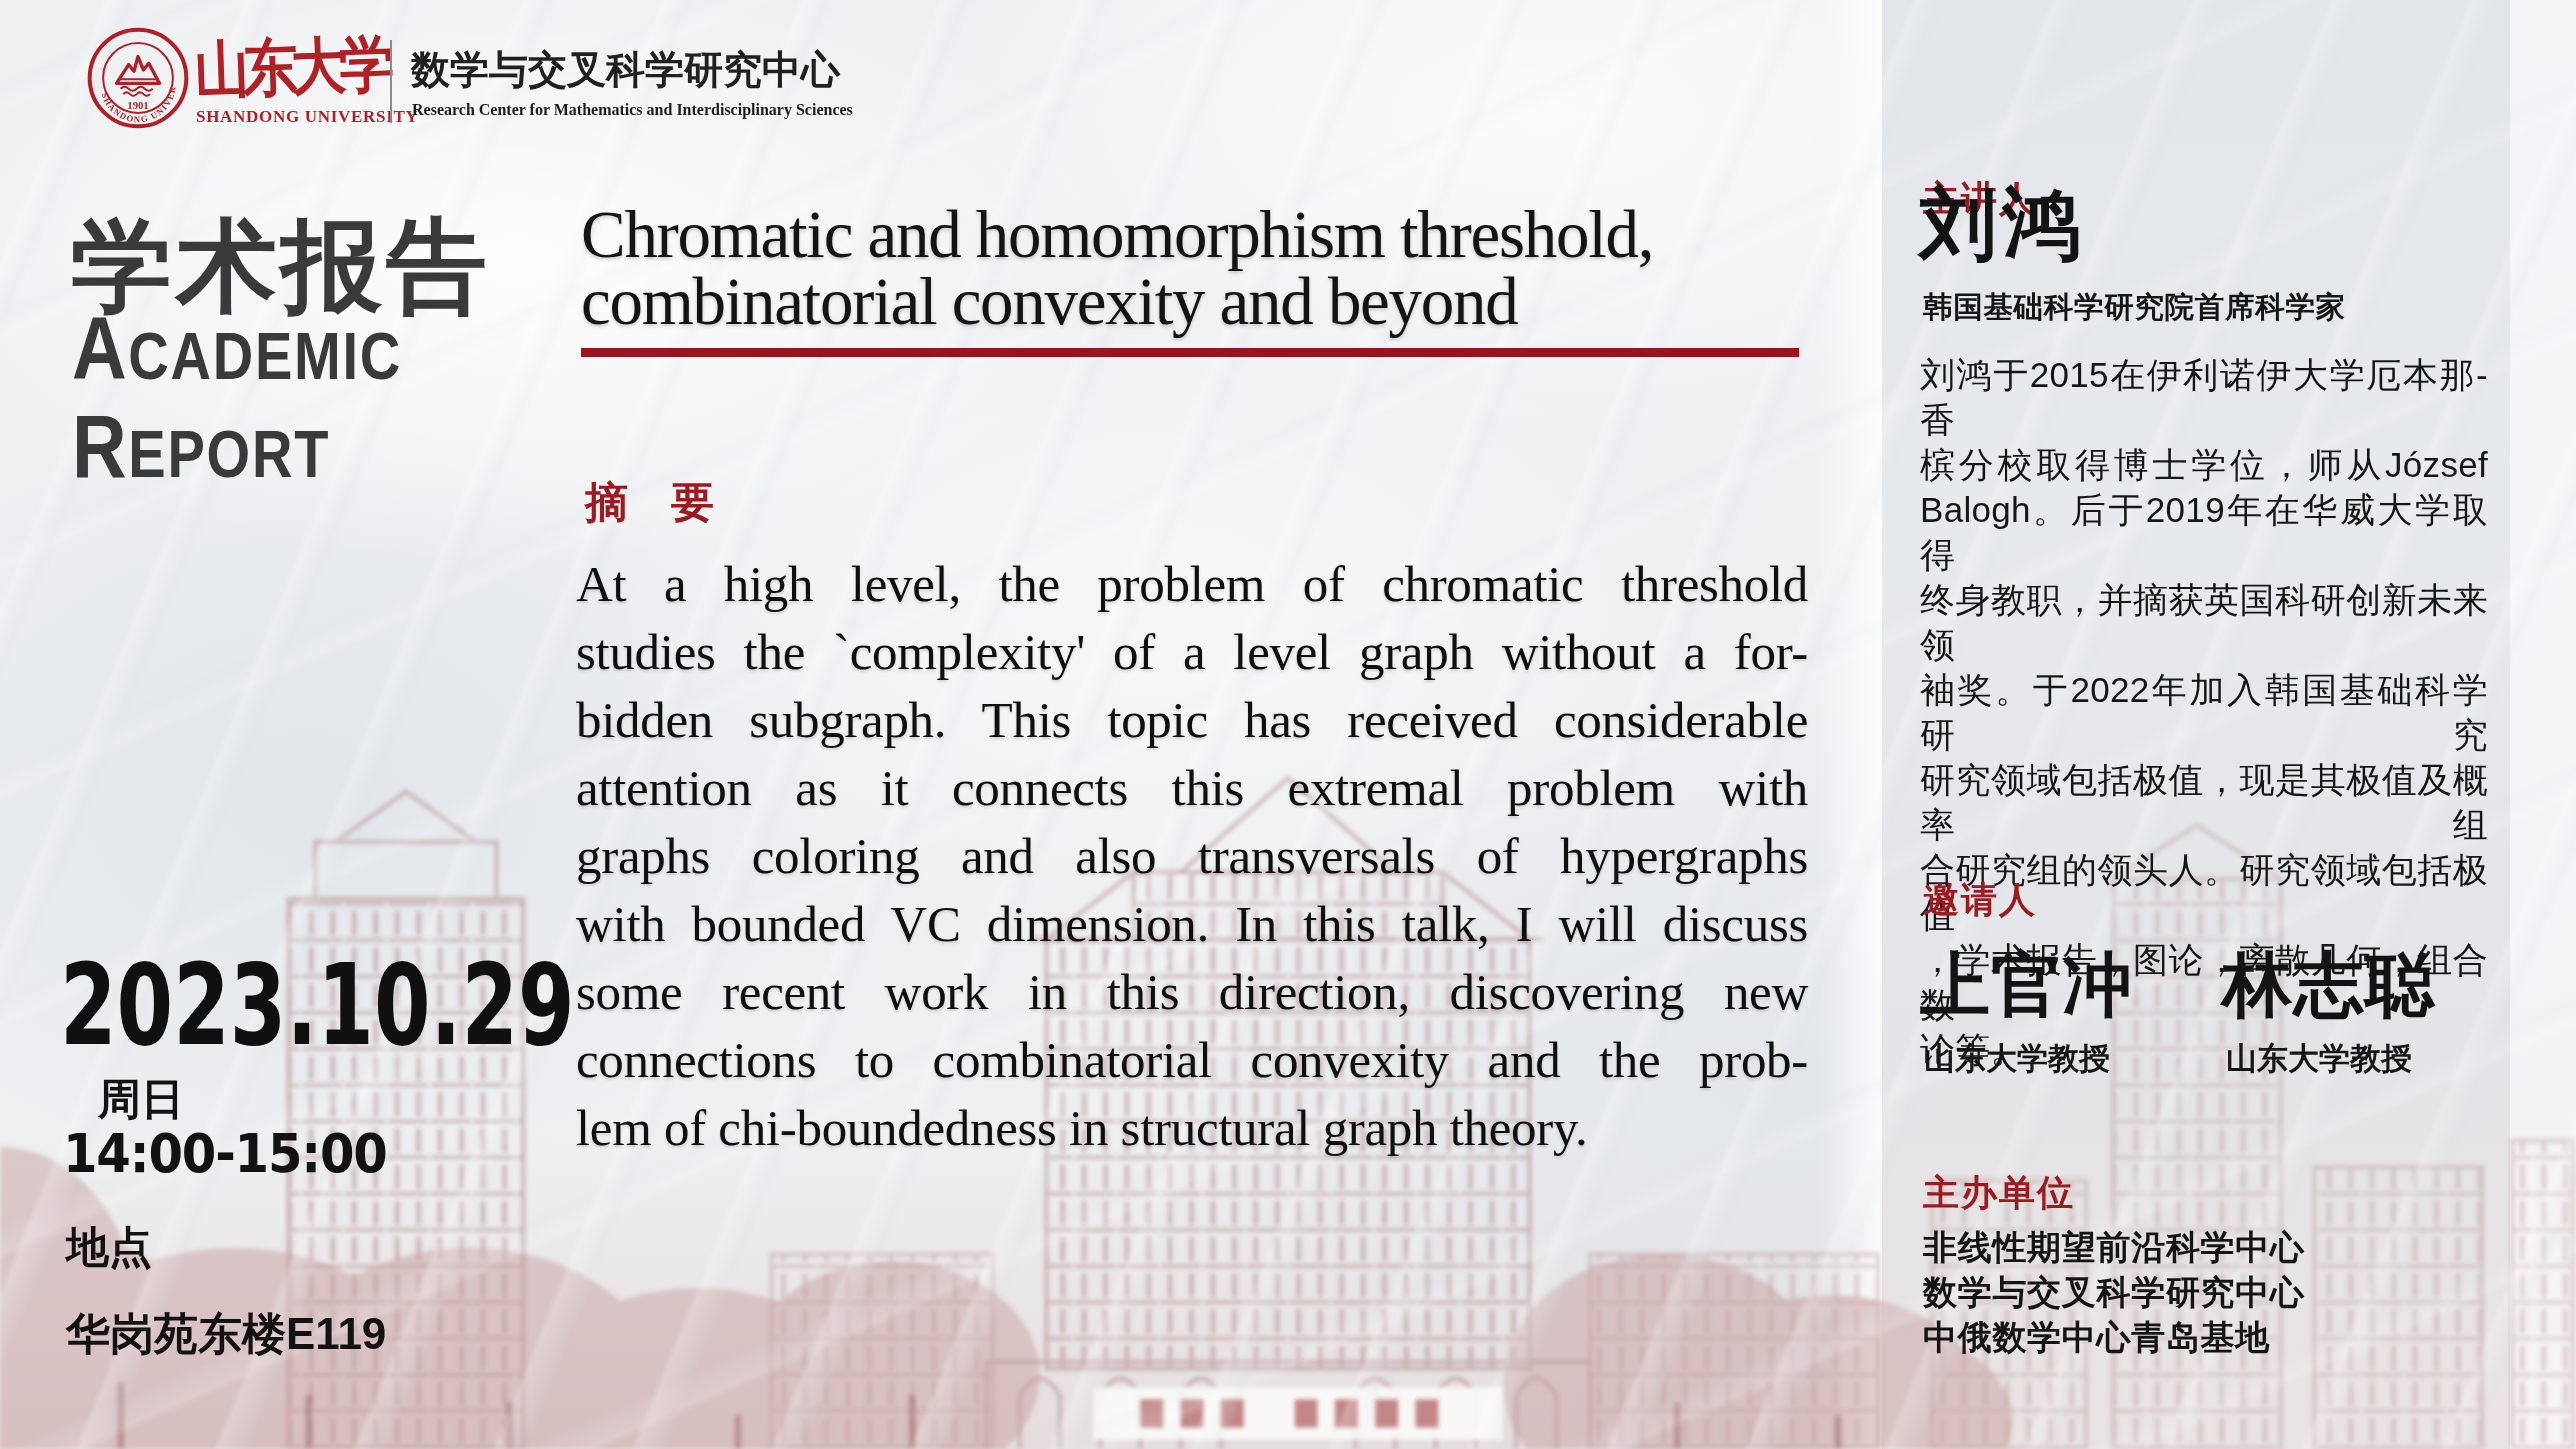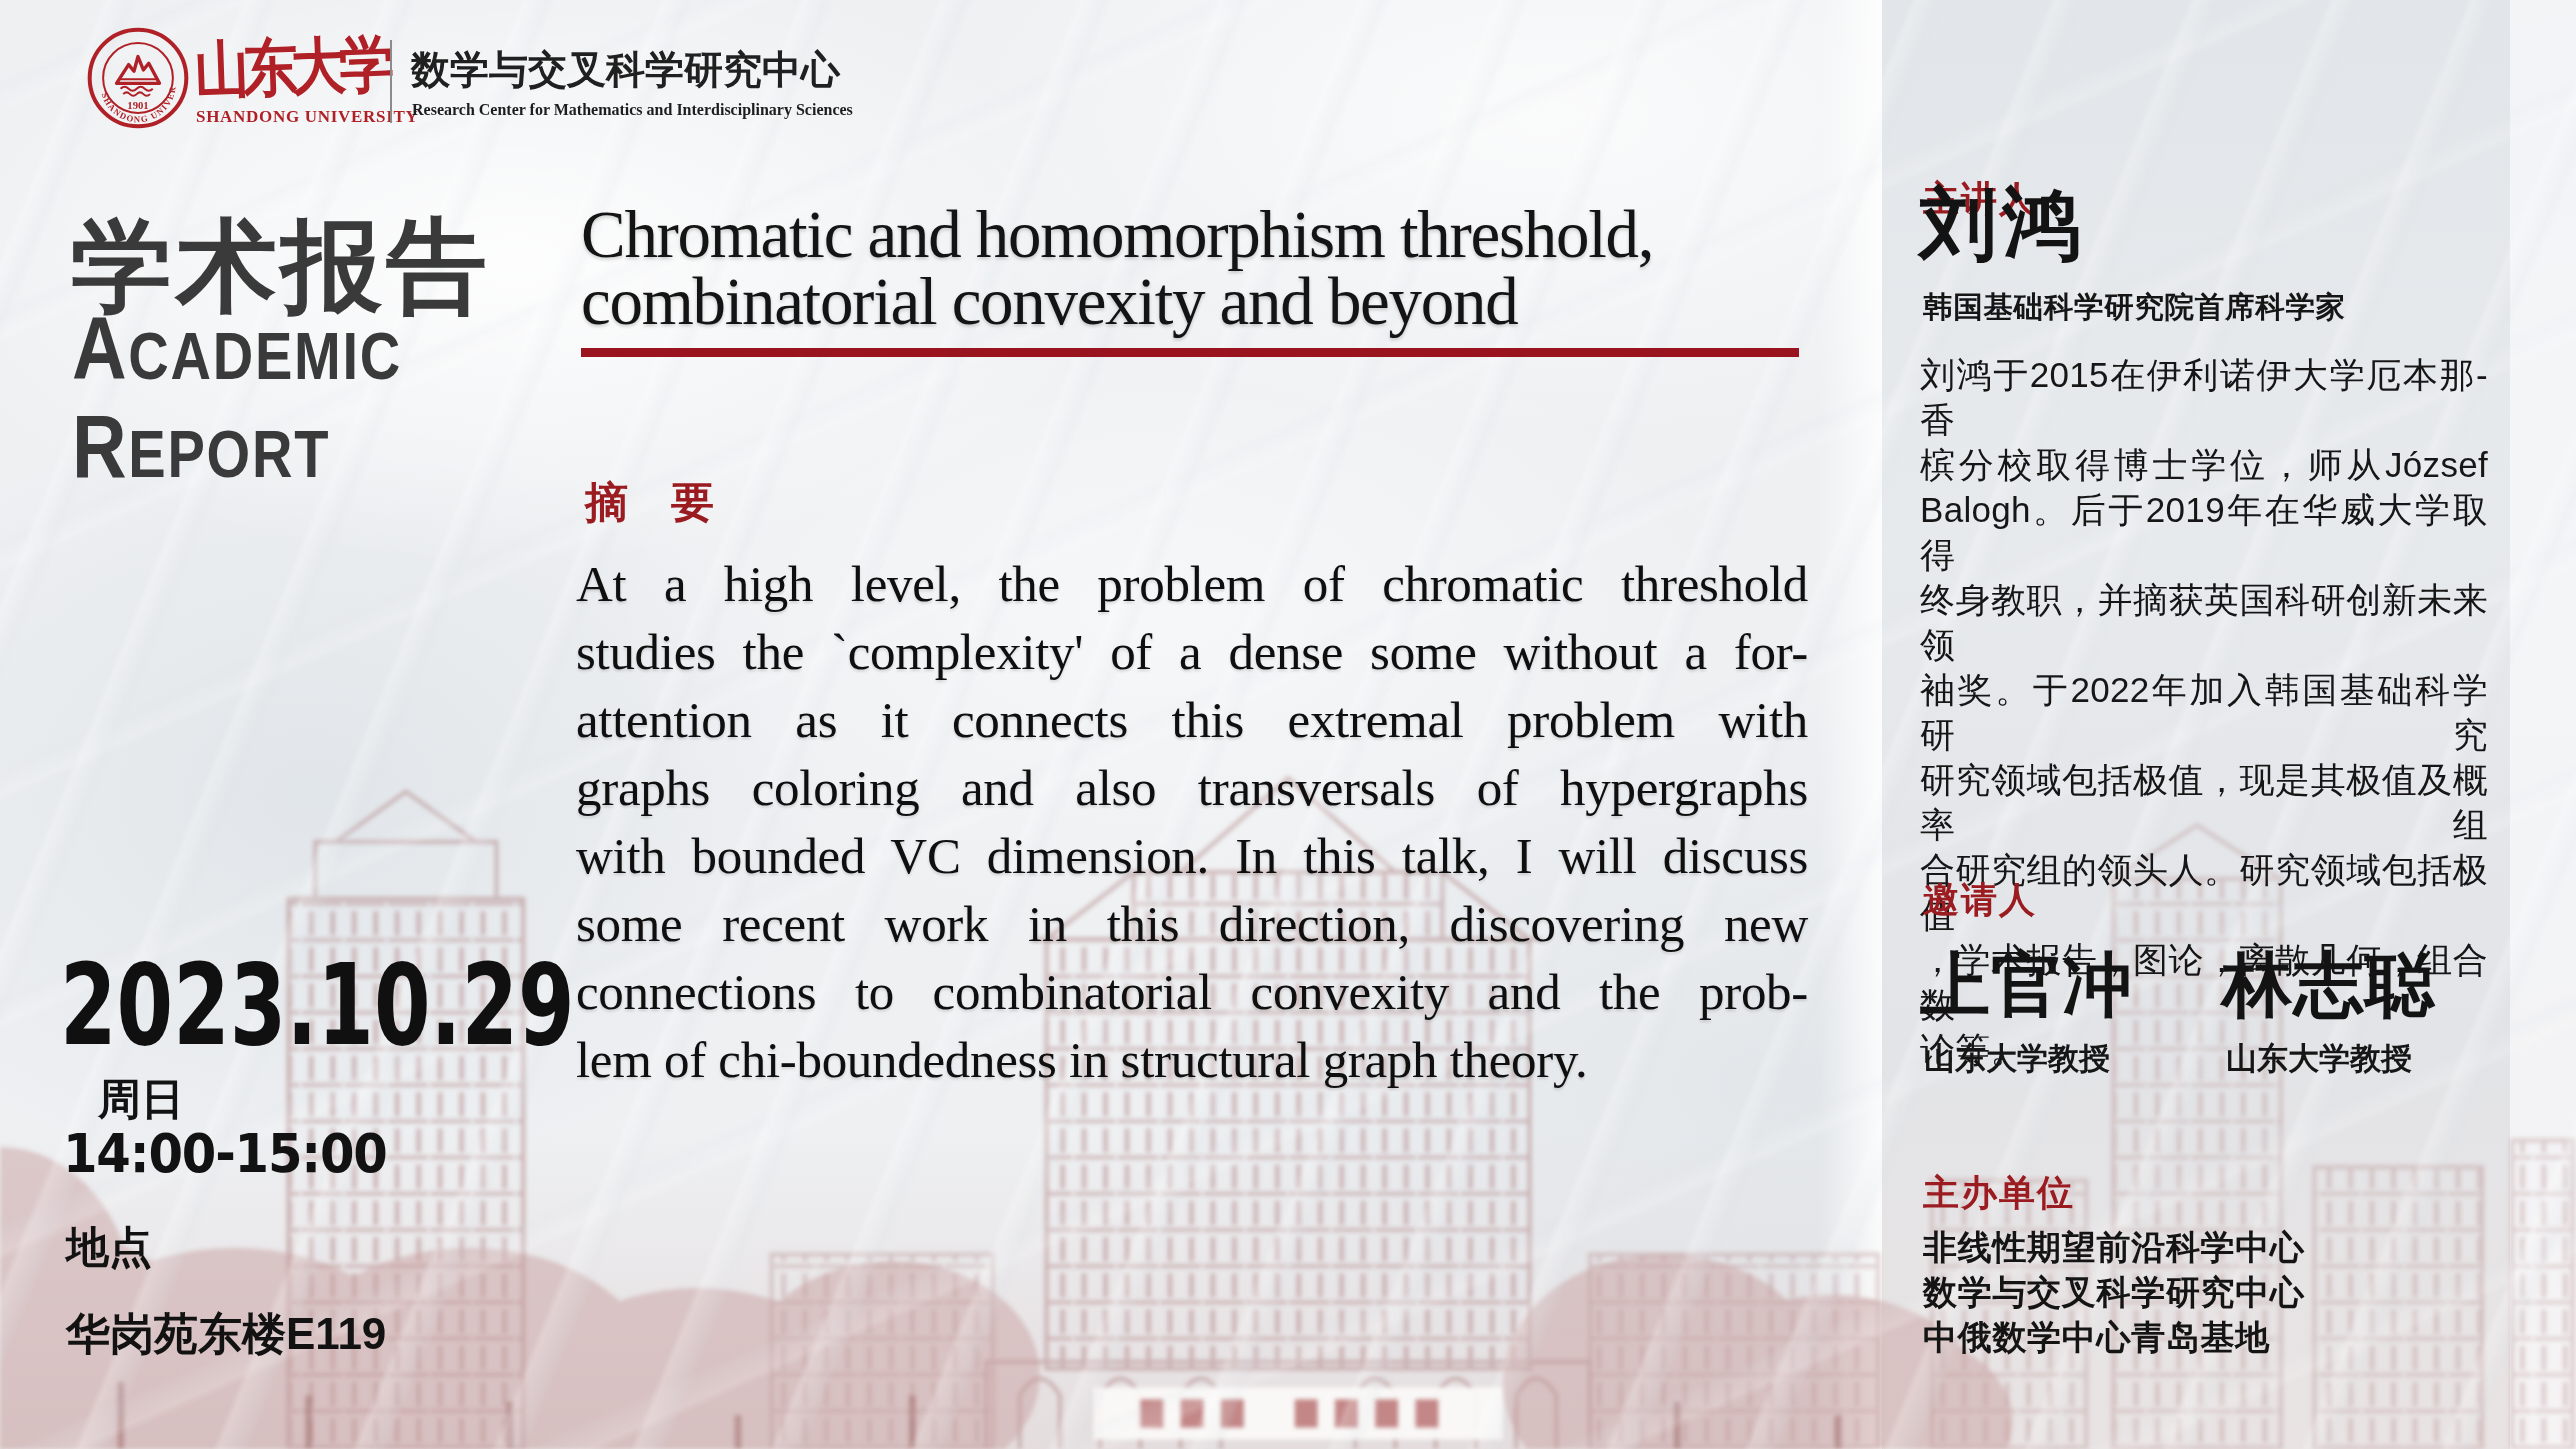--- a/index.html
+++ b/index.html
@@ -185,21 +185,22 @@
   <div class="abs content loc">华岗苑东楼E119</div>
 
   <div class="abs content title">
     <div>Chromatic and homomorphism threshold,</div>
     <div>combinatorial convexity and beyond</div>
   </div>
   <div class="abs content title-rule"></div>
   <div class="abs content abstract-label">摘　要</div>
   <div class="abs content abstract">
     <div class="a-line">At a high level, the problem of chromatic threshold</div>
-    <div class="a-line">studies the `complexity' of a dense some without a for-</div>
+    <div class="a-line">studies the `complexity' of a level graph without a for-</div>
+    <div class="a-line">bidden subgraph. This topic has received considerable</div>
     <div class="a-line">attention as it connects this extremal problem with</div>
     <div class="a-line">graphs coloring and also transversals of hypergraphs</div>
     <div class="a-line">with bounded VC dimension. In this talk, I will discuss</div>
     <div class="a-line">some recent work in this direction, discovering new</div>
     <div class="a-line">connections to combinatorial convexity and the prob-</div>
     <div class="a-line last">lem of chi-boundedness in structural graph theory.</div>
   </div>
 
   <div class="abs content sb-label" id="speaker-label">主讲人</div>
   <div class="abs content speaker-name">刘鸿</div>

